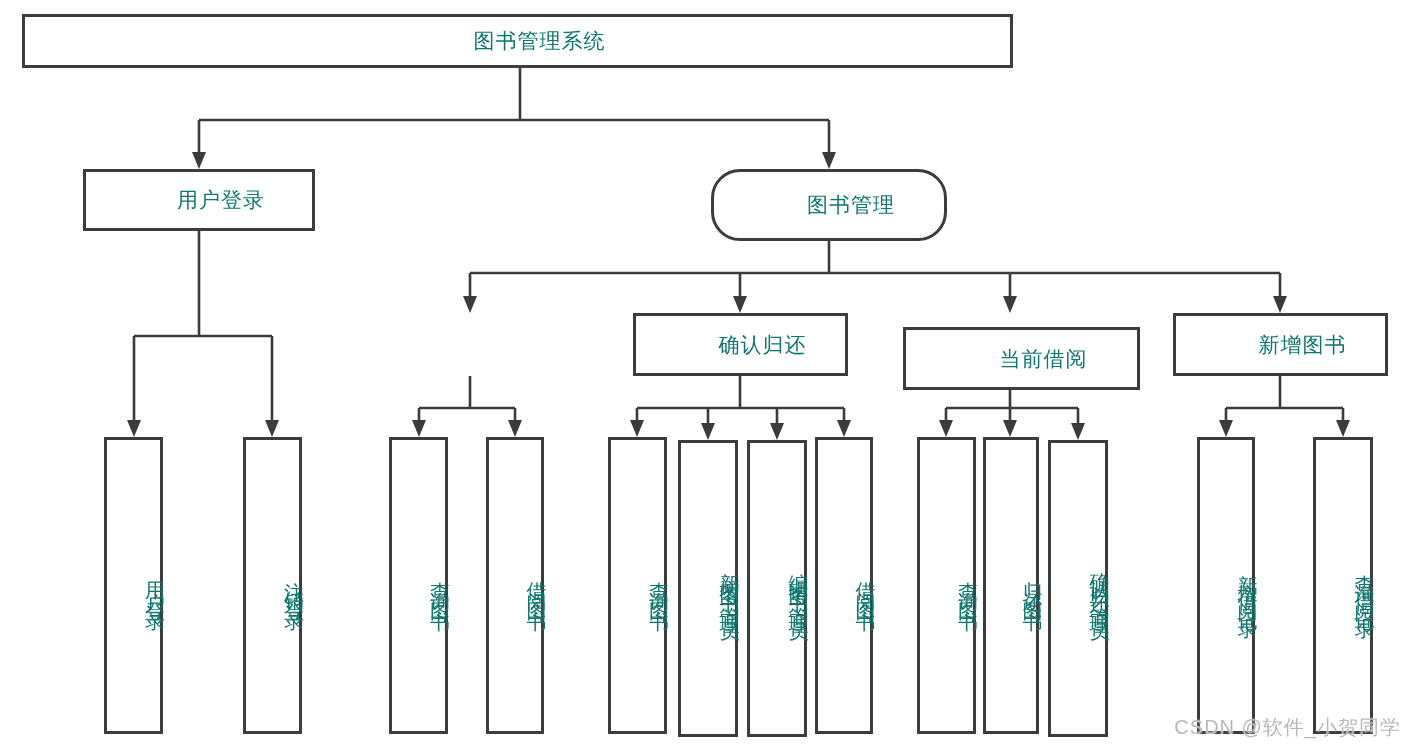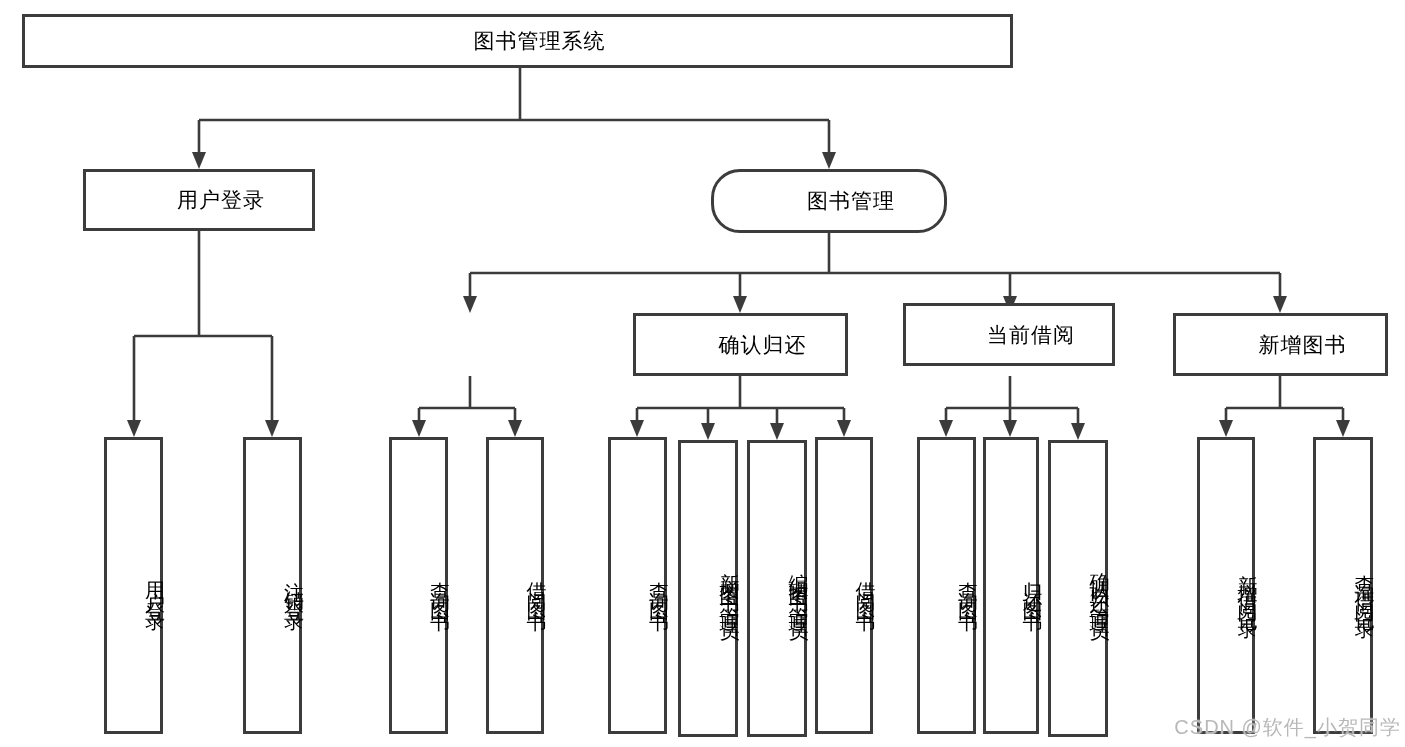--- a/index.html
+++ b/index.html
@@ -10,21 +10,21 @@
     font-family:"Liberation Sans","DejaVu Sans",sans-serif;
     overflow:hidden;
   }
   svg.wires{position:absolute;left:0;top:0;z-index:1;}
   .node{
     position:absolute;
     box-sizing:border-box;
     background:#ffffff;
     border:3px solid #3c3c3c;
     display:flex;align-items:center;justify-content:center;
-    color:#000000;
+    color:#0f766e;
     z-index:2;
     padding-left:44px;
   }
   .h-node{font-size:21px;letter-spacing:1px;}
   .v-node{
     font-size:20px;
     writing-mode:vertical-rl;
     text-orientation:mixed;
     letter-spacing:10px;
     line-height:1;
@@ -85,28 +85,28 @@
     </g>
   </svg>
 
   <div class="node h-node" style="left:22px;top:14px;width:991px;height:54px;">
     <span>图书管理系统</span>
   </div>
 
   <div class="node h-node" style="left:83px;top:169px;width:232px;height:62px;">
     <span>用户登录</span>
   </div>
-  <div class="node h-node" style="left:711px;top:169px;width:236px;height:64px;border-radius:29px;">
+  <div class="node h-node" style="left:711px;top:169px;width:236px;height:72px;border-radius:29px;">
     <span>图书管理</span>
   </div>
 
   <div class="node h-node" style="left:633px;top:313px;width:215px;height:63px;">
     <span>确认归还</span>
   </div>
-  <div class="node h-node" style="left:903px;top:303px;width:212px;height:63px;">
+  <div class="node h-node" style="left:903px;top:327px;width:237px;height:63px;">
     <span>当前借阅</span>
   </div>
   <div class="node h-node" style="left:1173px;top:313px;width:215px;height:63px;">
     <span>新增图书</span>
   </div>
 
   <div class="node v-node" style="left:104px;top:437px;width:59px;height:297px;">
     <span>用户登录</span>
   </div>
   <div class="node v-node" style="left:243px;top:437px;width:59px;height:297px;">

